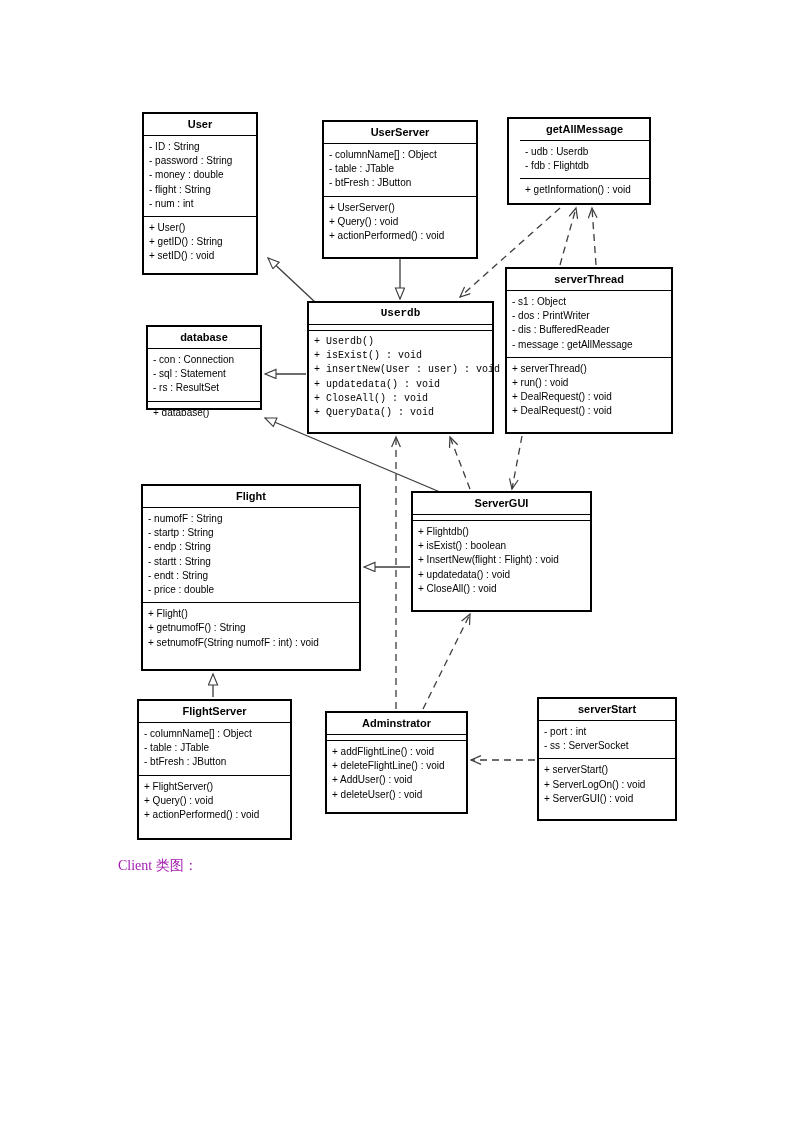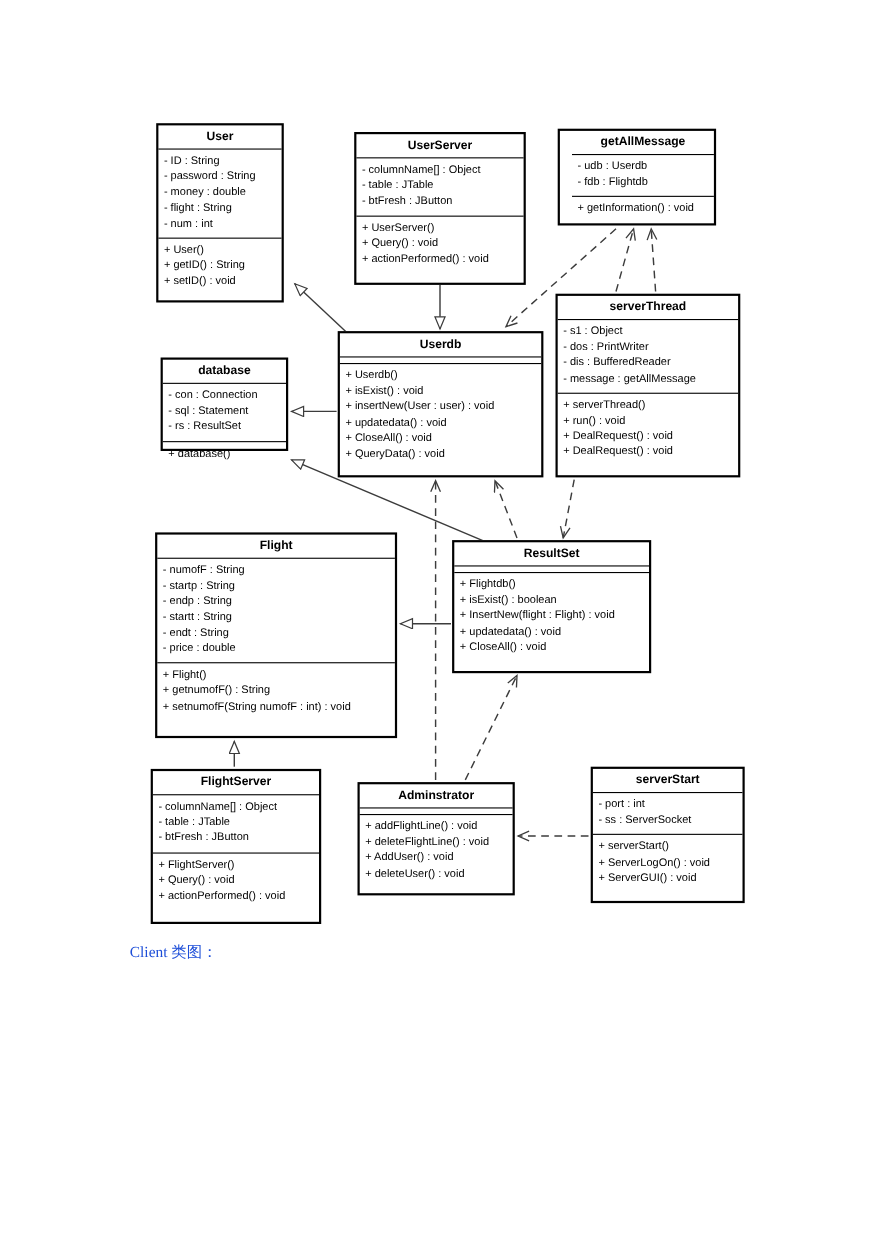--- a/index.html
+++ b/index.html
@@ -58,21 +58,21 @@
   .uml-item {
     font-size: 10px;
     line-height: 14.2px;
     color: #000000;
     white-space: nowrap;
   }
   .caption {
     position: absolute;
     font-family: "Liberation Serif", serif;
     font-size: 14px;
-    color: #1d4ed8;
+    color: #a21caf;
     white-space: nowrap;
     z-index: 6;
   }
 </style>
 </head>
 <body>
 
 <div id="page">
 
   <svg id="edges" viewBox="0 0 800 1132" width="800" height="1132" xmlns="http://www.w3.org/2000/svg">
@@ -134,21 +134,21 @@
       <div class="uml-class" style="left: 507px; top: 117px; width: 144px; height: 88px; padding-left: 11px;">
         <div class="uml-name">getAllMessage</div>
         <div class="uml-compartment">
           <div class="uml-item">- udb : Userdb</div>
           <div class="uml-item">- fdb : Flightdb</div>
         </div>
         <div class="uml-compartment">
           <div class="uml-item">+ getInformation() : void</div>
         </div>
       </div>
-      <div class="uml-class" style="left: 307px; top: 301px; width: 187px; height: 133px;">
+      <div class="uml-class" style="left: 307px; top: 301px; width: 187px; height: 133px; font-family: Liberation Mono, monospace;">
         <div class="uml-name">Userdb</div>
         <div class="uml-compartment empty"></div>
         <div class="uml-compartment">
           <div class="uml-item">+ Userdb()</div>
           <div class="uml-item">+ isExist() : void</div>
           <div class="uml-item">+ insertNew(User : user) : void</div>
           <div class="uml-item">+ updatedata() : void</div>
           <div class="uml-item">+ CloseAll() : void</div>
           <div class="uml-item">+ QueryData() : void</div>
         </div>
@@ -189,21 +189,21 @@
           <div class="uml-item">- endt : String</div>
           <div class="uml-item">- price : double</div>
         </div>
         <div class="uml-compartment">
           <div class="uml-item">+ Flight()</div>
           <div class="uml-item">+ getnumofF() : String</div>
           <div class="uml-item">+ setnumofF(String numofF : int) : void</div>
         </div>
       </div>
       <div class="uml-class" style="left: 411px; top: 491px; width: 181px; height: 121px;">
-        <div class="uml-name">ResultSet</div>
+        <div class="uml-name">ServerGUI</div>
         <div class="uml-compartment empty"></div>
         <div class="uml-compartment">
           <div class="uml-item">+ Flightdb()</div>
           <div class="uml-item">+ isExist() : boolean</div>
           <div class="uml-item">+ InsertNew(flight : Flight) : void</div>
           <div class="uml-item">+ updatedata() : void</div>
           <div class="uml-item">+ CloseAll() : void</div>
         </div>
       </div>
       <div class="uml-class" style="left: 137px; top: 699px; width: 155px; height: 141px;">

